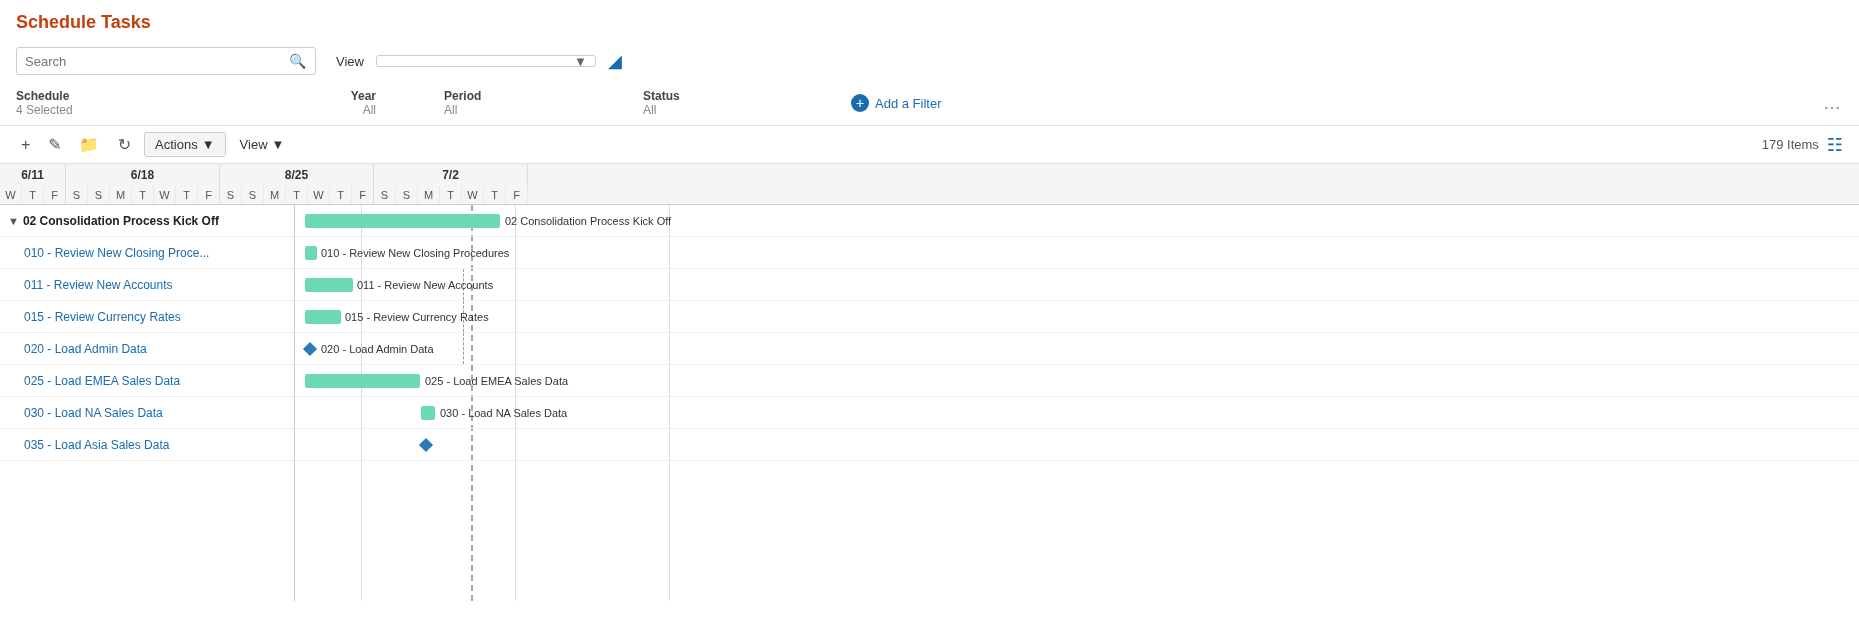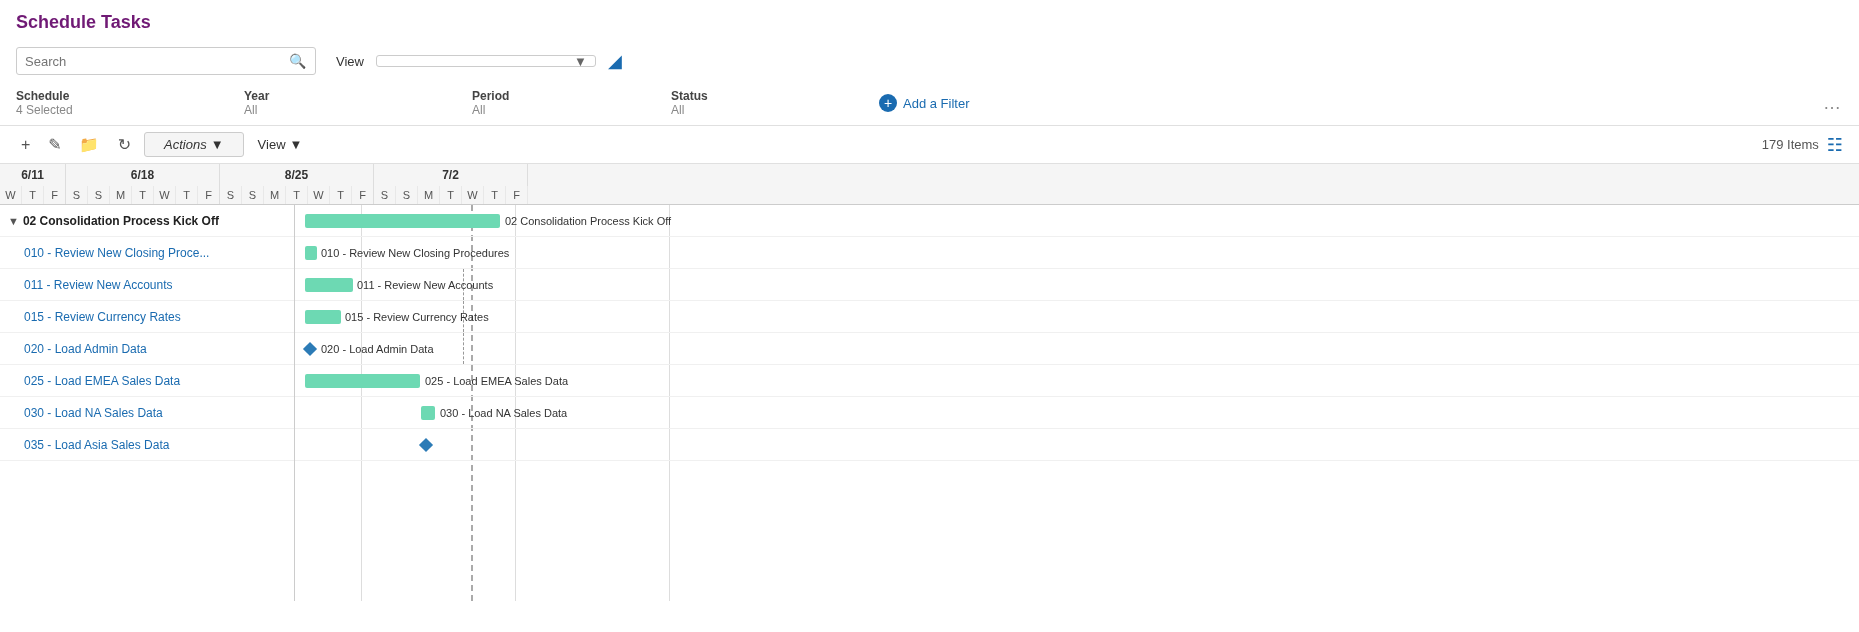--- a/index.html
+++ b/index.html
@@ -1,21 +1,21 @@
 <!DOCTYPE html>
 <html><head>
   <meta charset="utf-8">
   <style>
     * { box-sizing: border-box; margin: 0; padding: 0; }
     body { font-family: Arial, sans-serif; font-size: 13px; background: #fff; color: #333; overflow: hidden; }
 
     .page-container { width: 1859px; height: 632px; overflow: hidden; background: #fff; }
 
     
-    .page-title { font-size: 18px; font-weight: bold; padding: 12px 16px 8px; color: #701a75; }
+    .page-title { font-size: 18px; font-weight: bold; padding: 12px 16px 8px; color: #c2410c; }
 
     
     .search-row { display: flex; align-items: center; padding: 6px 16px; gap: 12px; }
     .search-box { display: flex; align-items: center; border: 1px solid #ccc; border-radius: 3px; width: 300px; padding: 5px 8px; background: #fff; }
     .search-box input { border: none; outline: none; width: 100%; font-size: 13px; color: #666; }
     .search-icon-wrap { color: #999; font-size: 14px; }
     .view-label { font-size: 13px; color: #333; margin-left: 8px; }
     .view-dropdown { display: flex; align-items: center; border: 1px solid #ccc; border-radius: 3px; padding: 5px 28px 5px 8px; width: 200px; position: relative; cursor: pointer; background: #fff; }
     .view-dropdown-arrow { position: absolute; right: 8px; color: #666; }
     .filter-icon { color: #1a6bb0; font-size: 18px; cursor: pointer; }
@@ -25,21 +25,21 @@
     .filter-col { display: flex; flex-direction: column; min-width: 160px; padding: 4px 0; }
     .filter-col-label { font-size: 12px; font-weight: bold; color: #444; }
     .filter-col-value { font-size: 12px; color: #888; }
     .add-filter-btn { display: flex; align-items: center; gap: 6px; cursor: pointer; color: #1a6bb0; font-size: 13px; margin-left: 20px; }
     .add-filter-circle { width: 18px; height: 18px; border-radius: 50%; background: #1a6bb0; color: #fff; display: flex; align-items: center; justify-content: center; font-size: 14px; line-height: 1; }
     .filter-row-ellipsis { margin-left: auto; color: #888; font-size: 18px; cursor: pointer; letter-spacing: 2px; }
 
     
     .toolbar { display: flex; align-items: center; padding: 6px 16px; border-bottom: 1px solid #e0e0e0; gap: 8px; }
     .toolbar-btn { background: none; border: none; cursor: pointer; color: #555; font-size: 16px; padding: 3px 5px; border-radius: 3px; }
-    .actions-btn { display: flex; align-items: center; gap: 4px; border: 1px solid #ccc; border-radius: 3px; padding: 4px 19px; cursor: pointer; background: #f5f5f5; font-size: 13px; color: #333; font-style: italic; }
+    .actions-btn { display: flex; align-items: center; gap: 4px; border: 1px solid #ccc; border-radius: 3px; padding: 4px 10px; cursor: pointer; background: #f5f5f5; font-size: 13px; color: #333; }
     .view-btn { display: flex; align-items: center; gap: 4px; cursor: pointer; font-size: 13px; color: #333; padding: 4px 6px; }
     .toolbar-right { margin-left: auto; display: flex; align-items: center; gap: 8px; }
     .items-count { font-size: 13px; color: #555; }
     .grid-icon-btn { cursor: pointer; color: #1a6bb0; font-size: 18px; }
 
     
     .task-name-row { display: flex; align-items: center; padding: 6px 8px; border-bottom: 1px solid #f0f0f0; cursor: pointer; min-height: 32px; }
     .task-name-row.parent { font-weight: bold; color: #222; padding-left: 8px; }
     .task-name-row.child { padding-left: 28px; }
   </style>
@@ -61,21 +61,21 @@
       <span class="view-dropdown-arrow" style="position:absolute;right:8px;color:#666;">▼</span>
     </div>
     <span class="filter-icon">◢</span>
   </div>
 
   <div class="filter-row">
     <div class="filter-col">
       <span class="filter-col-label">Schedule</span>
       <span class="filter-col-value">4 Selected</span>
     </div>
-    <div class="filter-col" style="margin-left:60px;">
+    <div class="filter-col" style="margin-left:32px;text-align:right;">
       <span class="filter-col-label">Year</span>
       <span class="filter-col-value">All</span>
     </div>
     <div class="filter-col" style="margin-left:60px;">
       <span class="filter-col-label">Period</span>
       <span class="filter-col-value">All</span>
     </div>
     <div class="filter-col" style="margin-left:31px;">
       <span class="filter-col-label">Status</span>
       <span class="filter-col-value">All</span>

